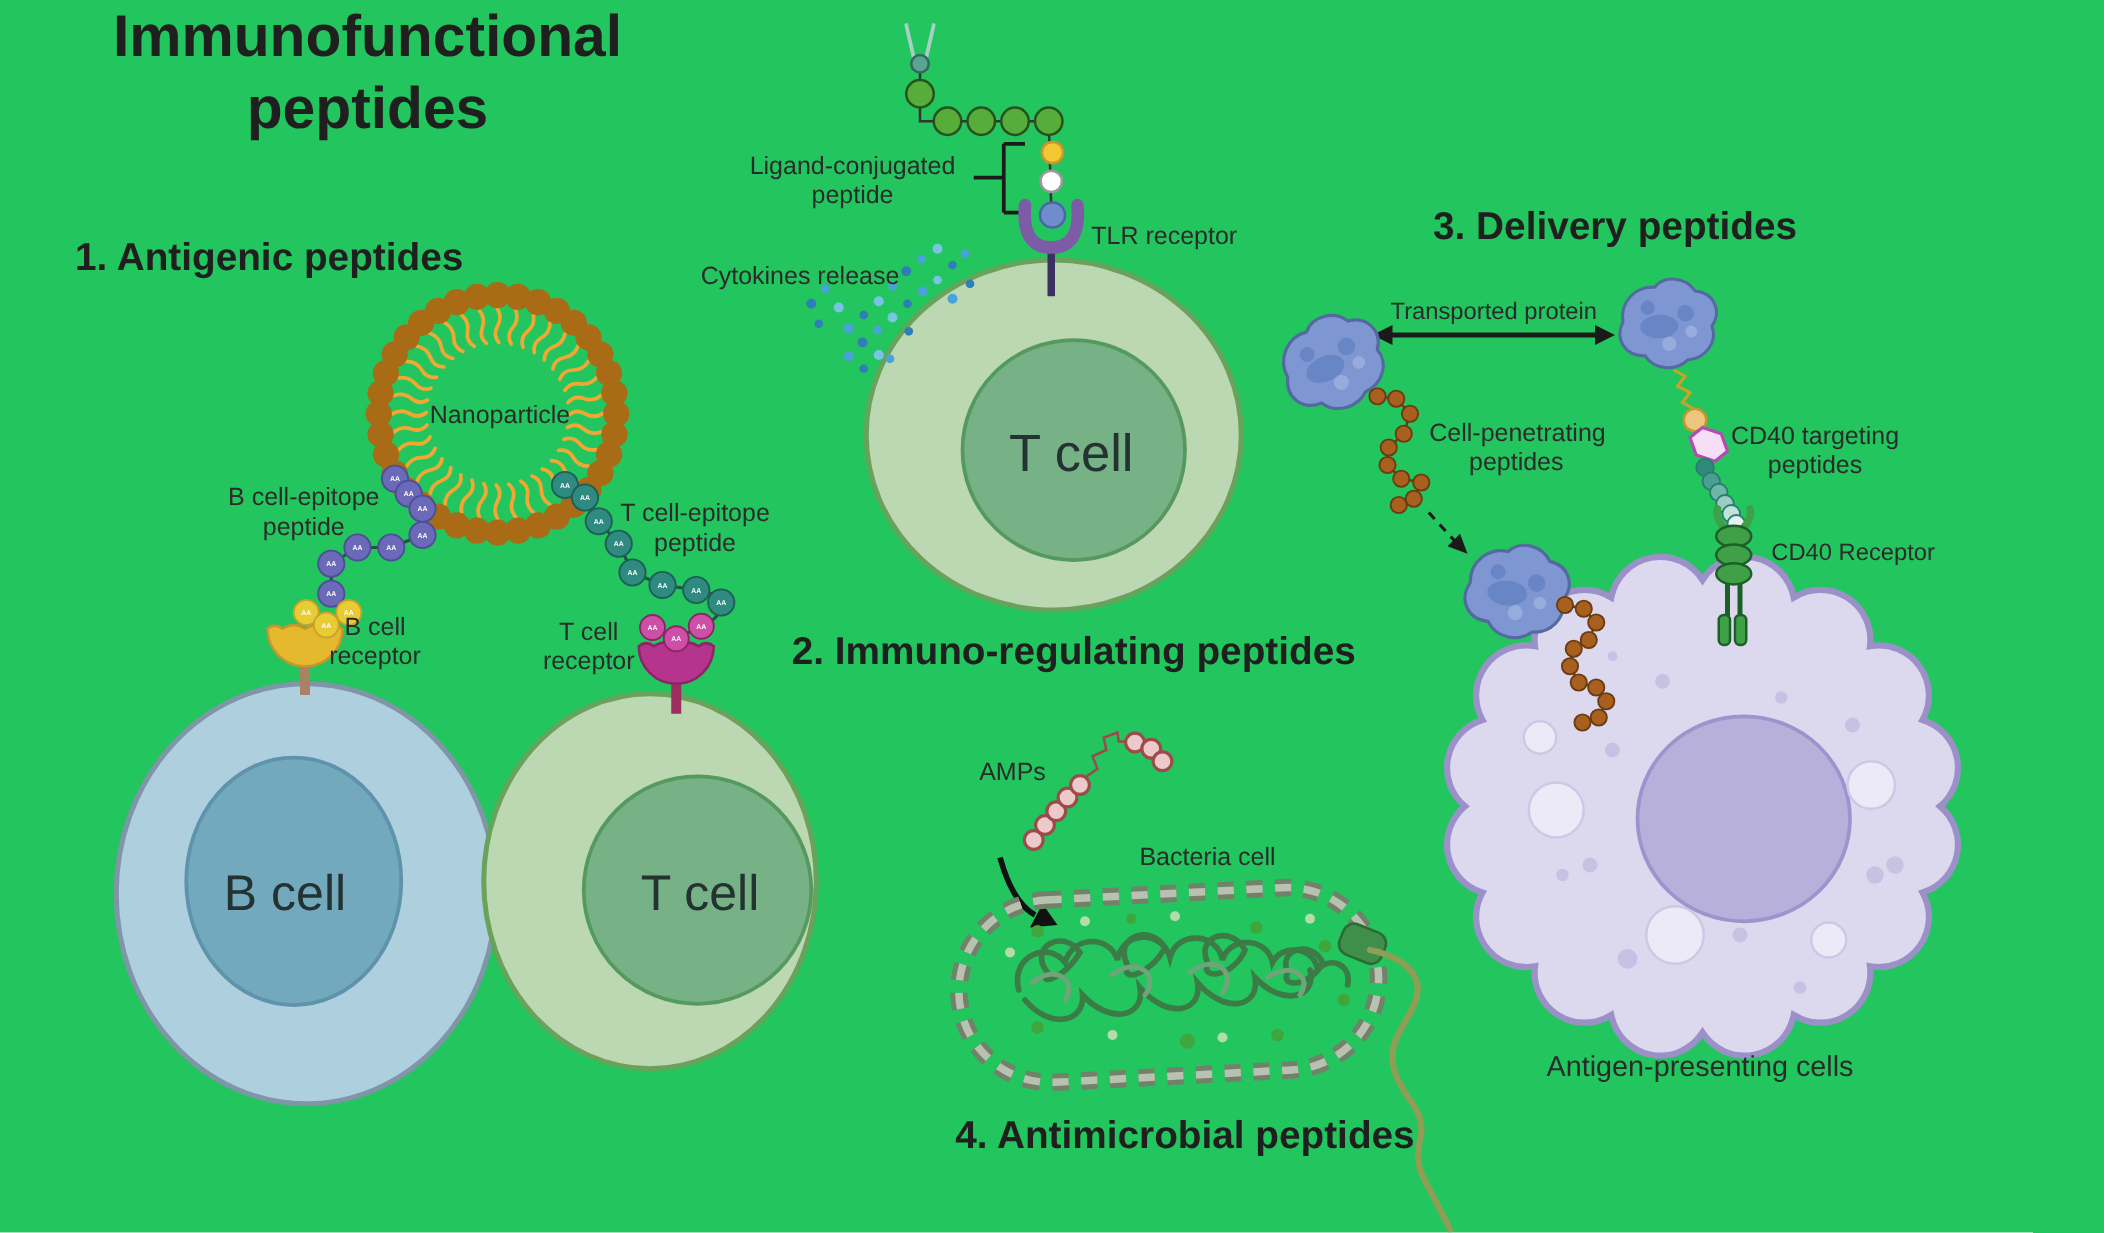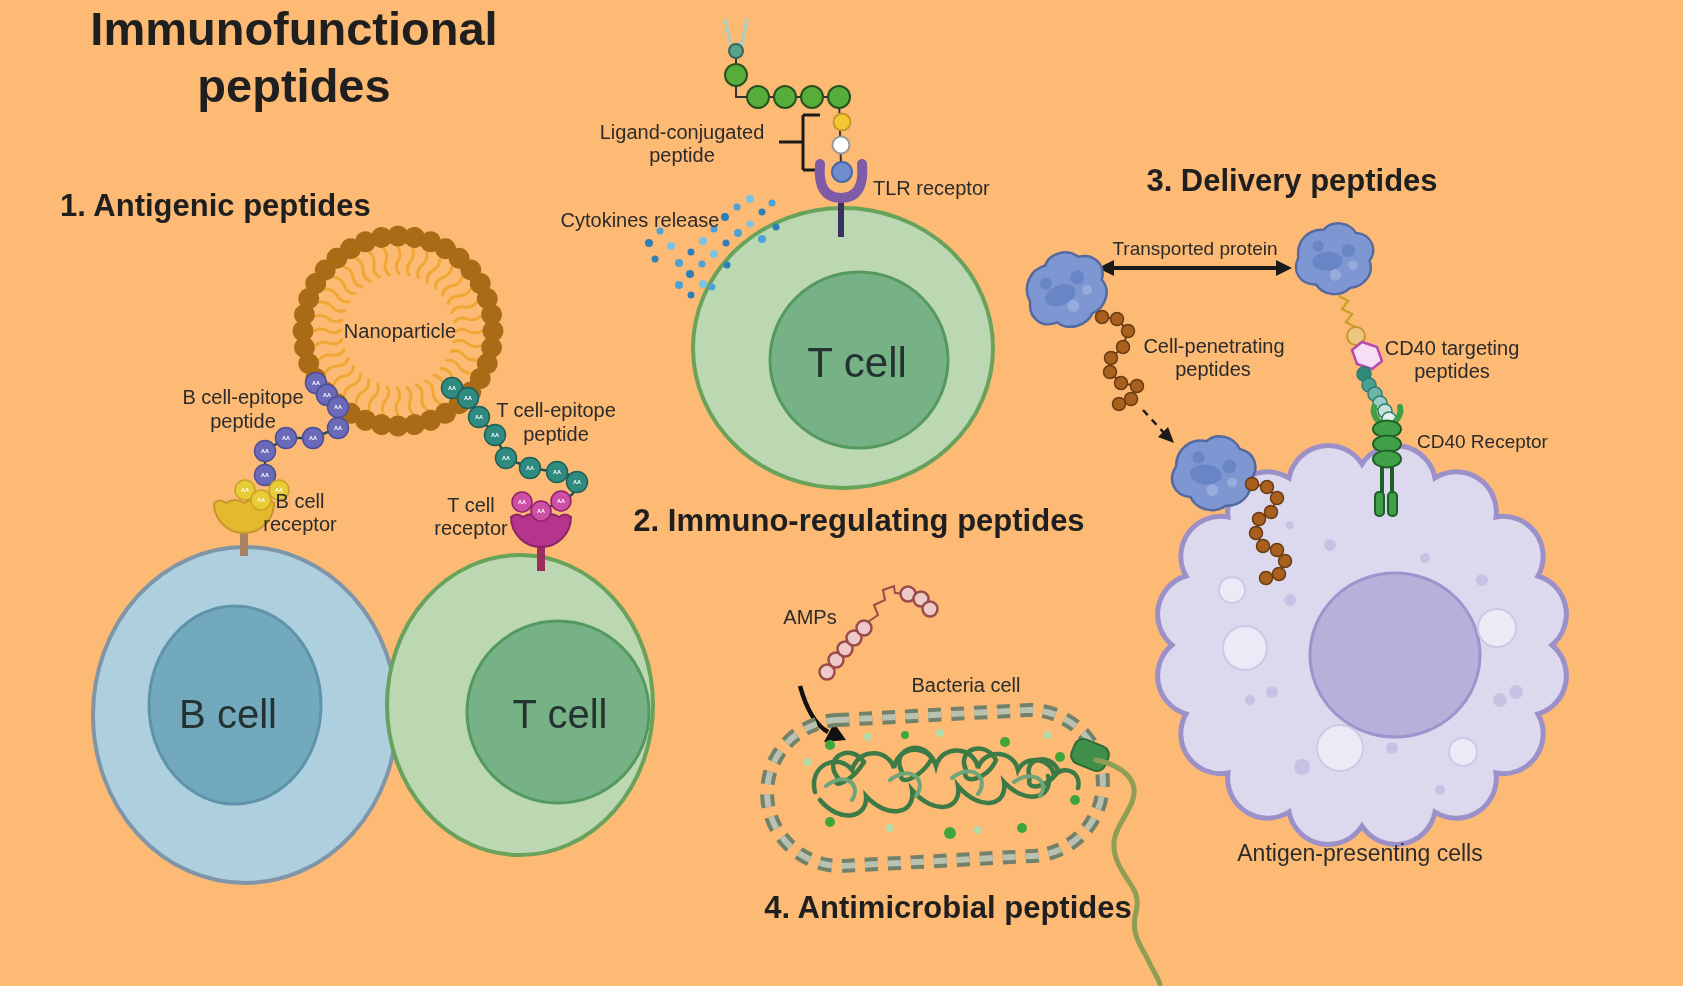--- a/index.html
+++ b/index.html
@@ -1,16 +1,16 @@
 <!DOCTYPE html>
 <html><head>
 <meta charset="utf-8">
 <style>
   html,body{margin:0;padding:0;background:#ffffff;}
-  #canvas{position:relative;width:1683px;height:986px;background:#fdba74;overflow:hidden;
+  #canvas{position:relative;width:1683px;height:986px;background:#22c55e;overflow:hidden;
           font-family:"Liberation Sans", sans-serif;}
   svg{position:absolute;left:0;top:0;}
   text{font-family:"Liberation Sans", sans-serif;fill:#2b2b2b;}
   .title{font-size:47px;font-weight:700;fill:#1f1f1f;text-anchor:middle;}
   .heading{font-size:31px;font-weight:700;fill:#1f1f1f;text-anchor:middle;}
   .heading.start{text-anchor:start;}
   .lbl{font-size:20px;text-anchor:middle;}
   .lbl.start{text-anchor:start;}
   .lbl19{font-size:19px;text-anchor:middle;}
   .lbl19.start{text-anchor:start;}

